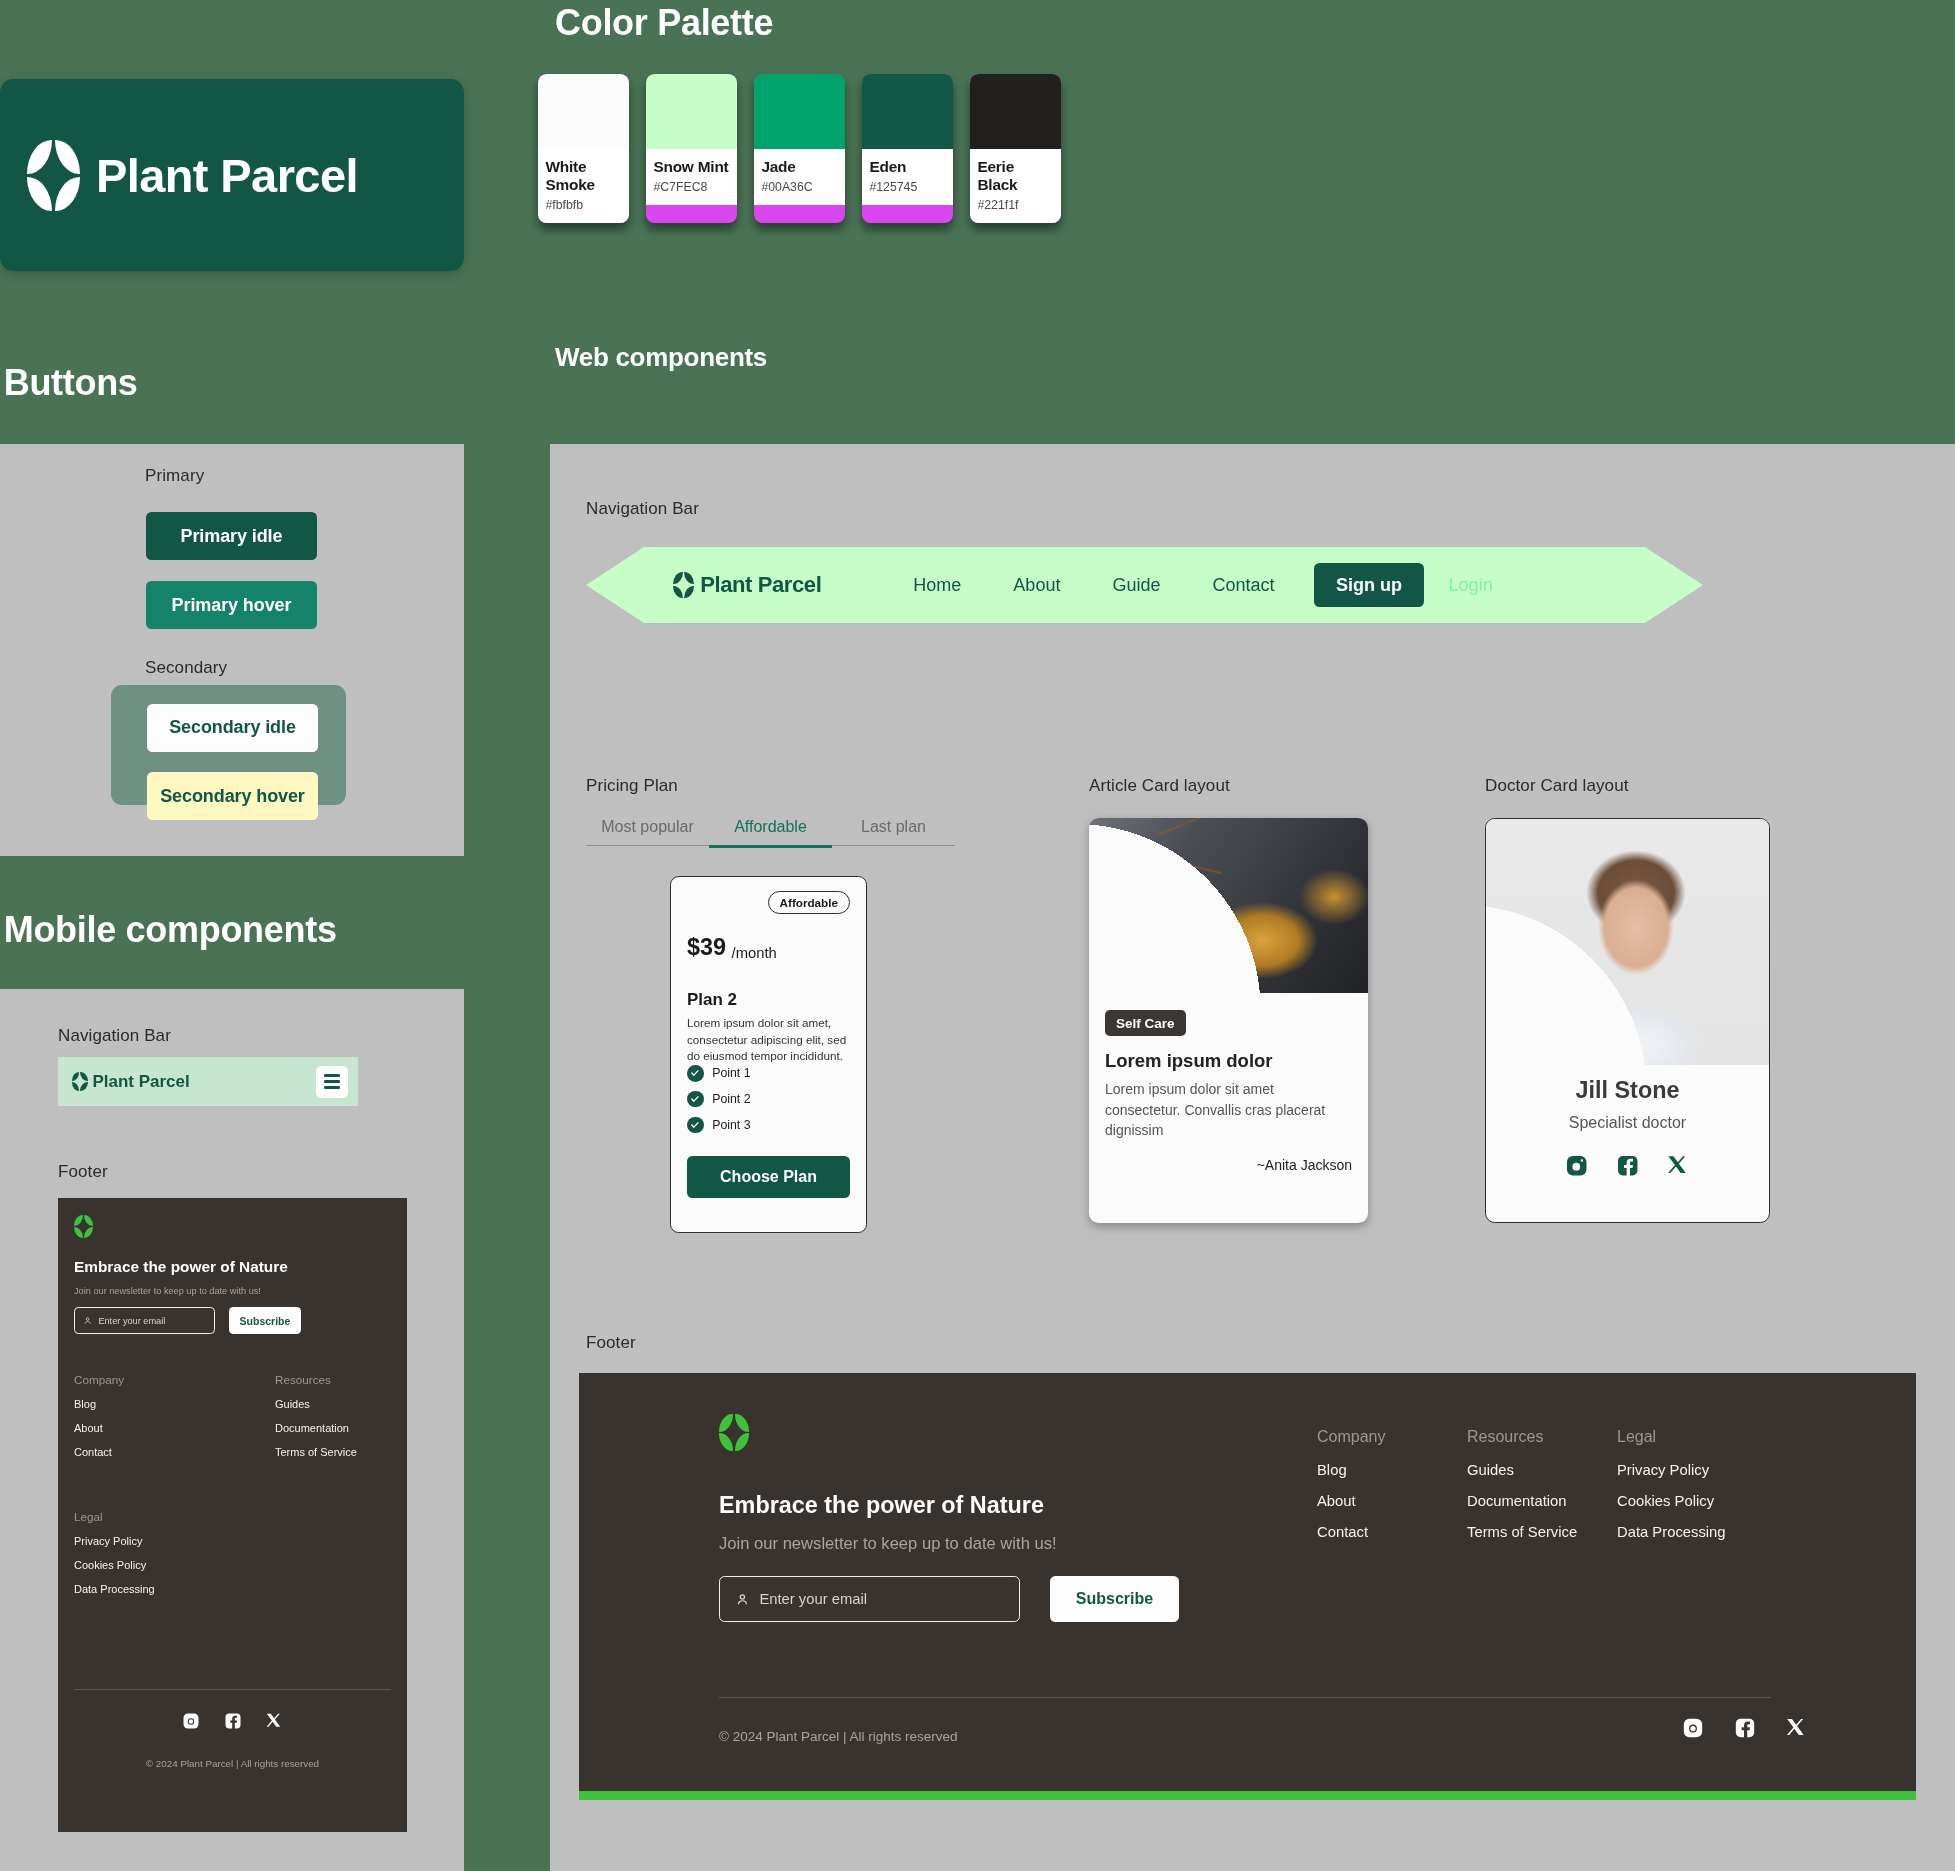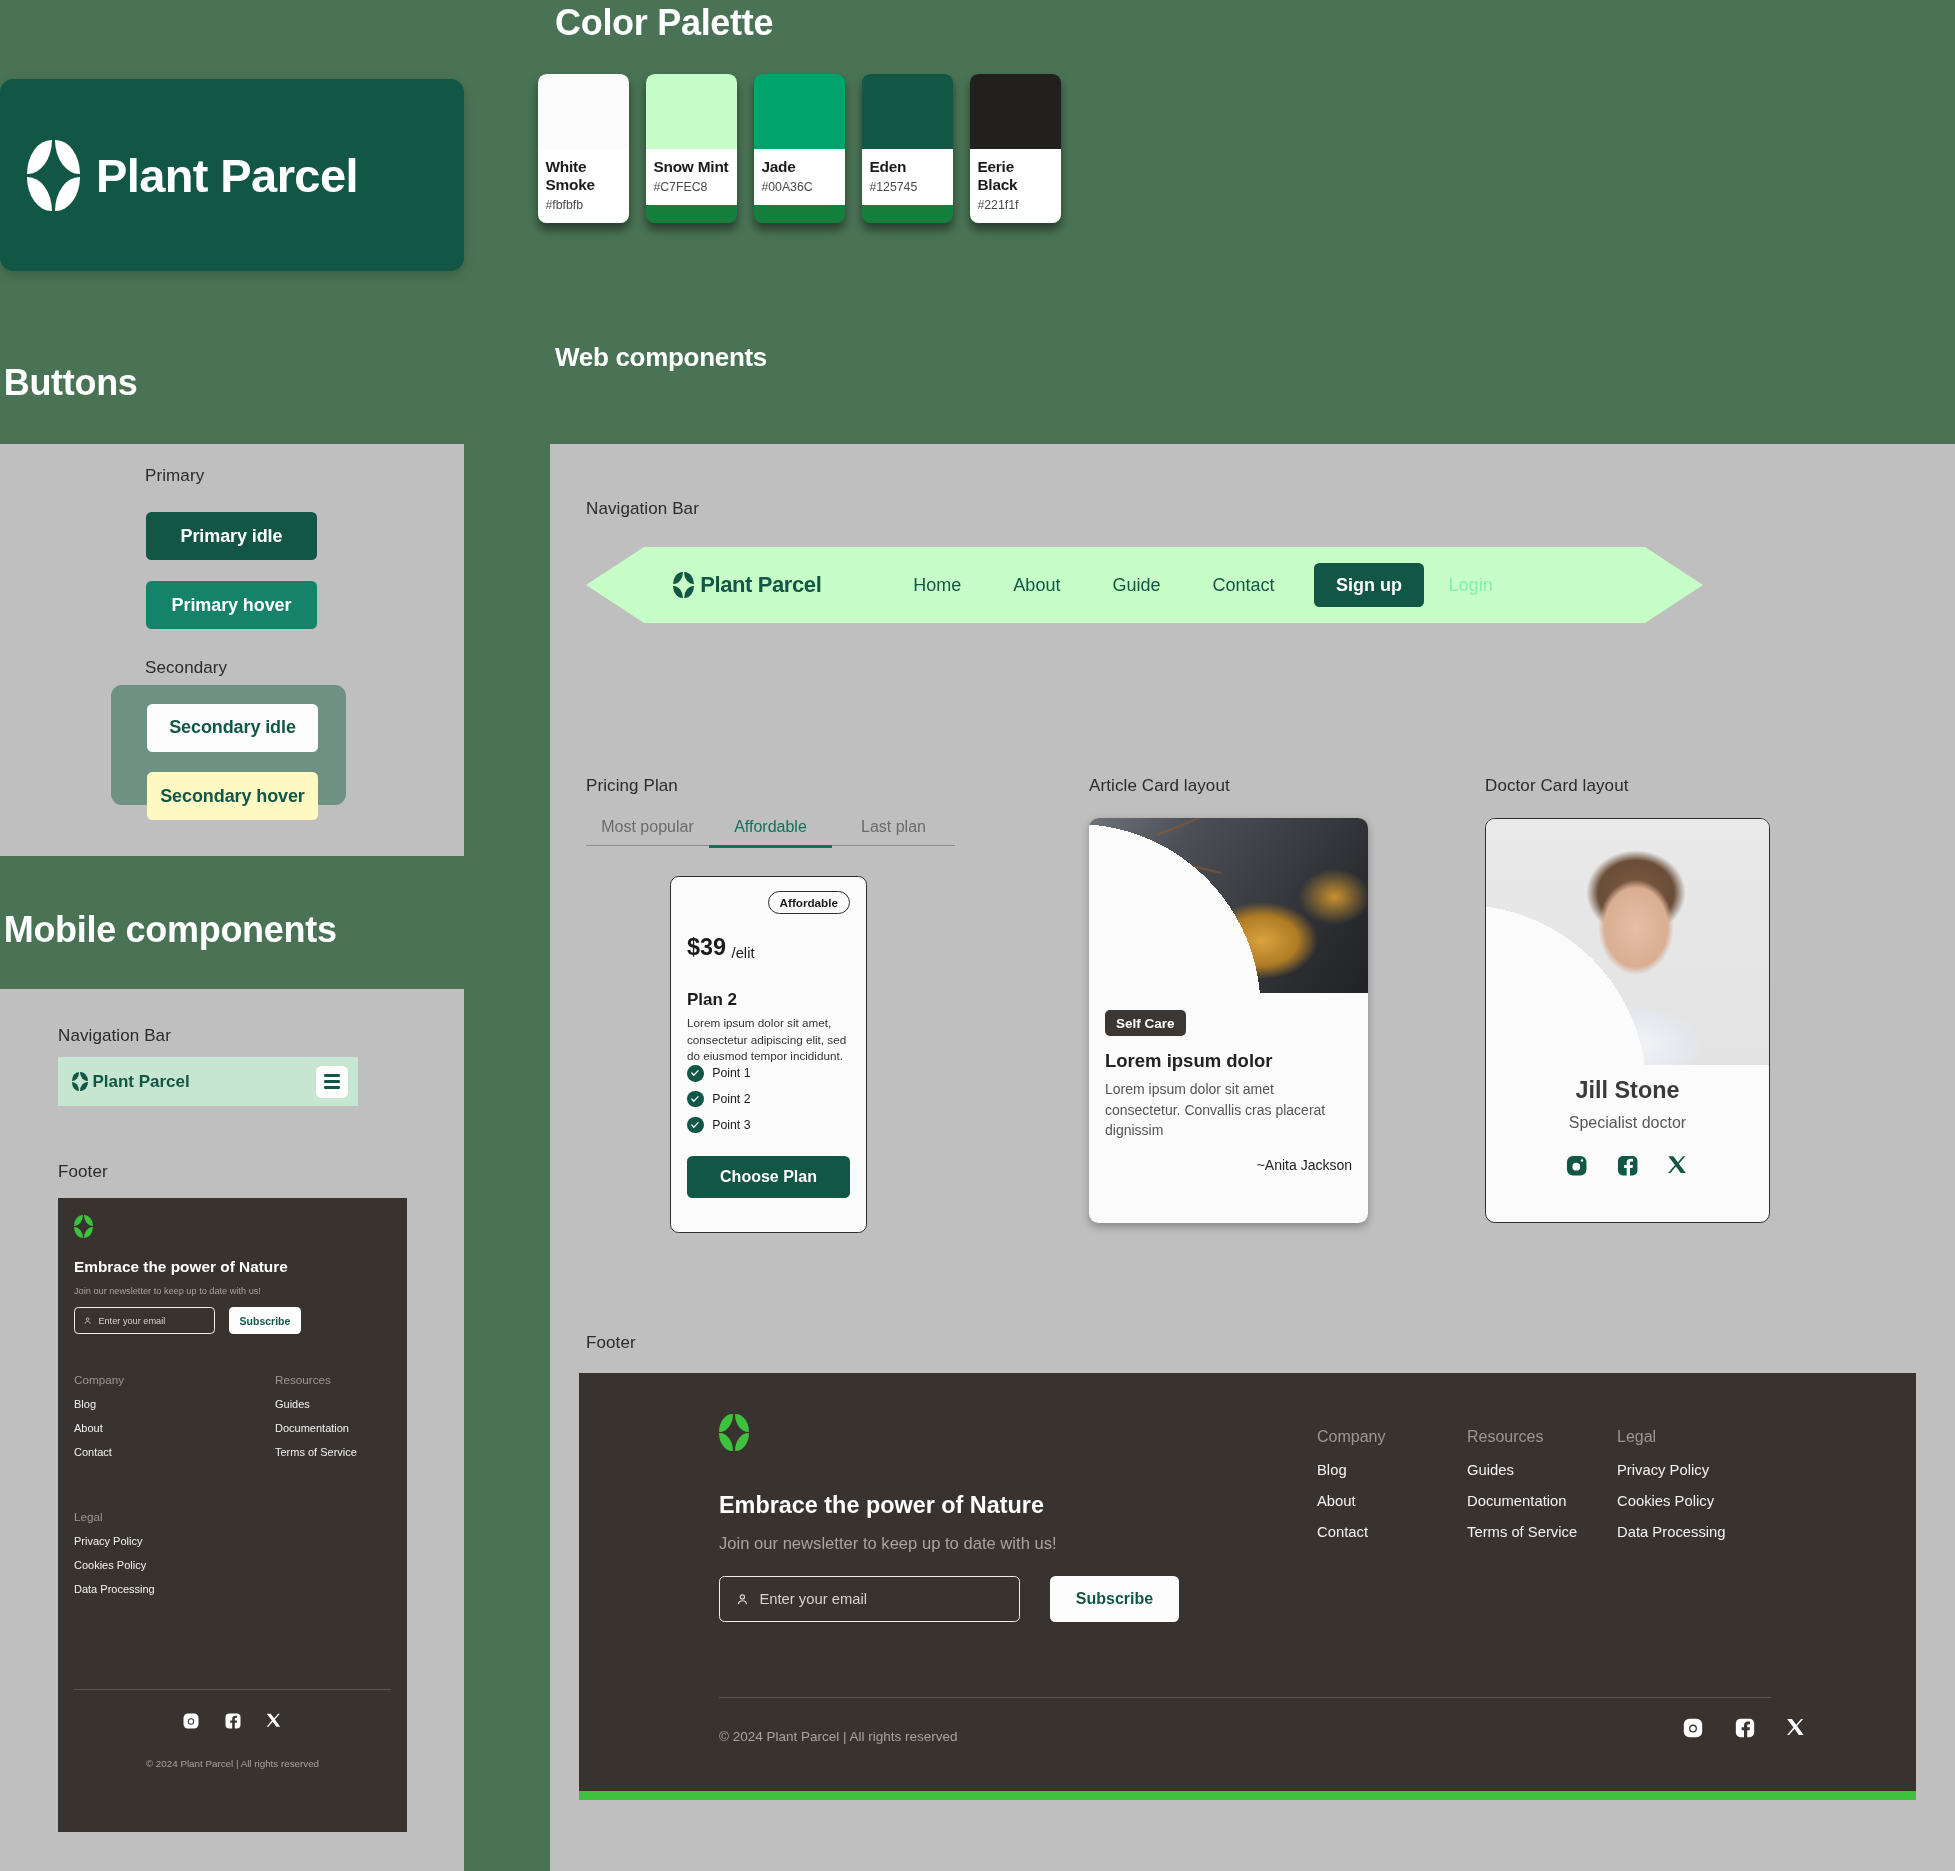--- a/index.html
+++ b/index.html
@@ -51,21 +51,21 @@
   #logo-mark i { width: 24.6px; height: 34px; }
   #logo-card .brand-text {
     color: #ffffff; font-size: 47px; font-weight: 700;
     letter-spacing: -0.6px; margin-left: 16px;
   }
 
   
   #palette { position: absolute; left: 538px; top: 74px; display: flex; gap: 17px; }
   .sw {
     width: 91px; border-radius: 8.6px; overflow: hidden;
-    background: #15803d;
+    background: #d946ef;
     box-shadow: 0 6.2px 9.8px rgba(0,0,0,.45);
   }
   .sw-color { height: 75px; width: 100%; display: block; }
   .sw-body { padding: 8.6px 6.2px 11px 7.4px; background: #fff; }
   .sw-name { font-size: 15.4px; font-weight: 700; color: #1b1b1b; letter-spacing: -0.2px; }
   .sw-hex  { font-size: 12.3px; color: #4a4a4a; margin-top: 4.9px; }
 
   
   .panel { position: absolute; background: #bfbfbf; }
   #panel-buttons { left: 0px;   top: 444px;  width: 464px;  height: 412px; }
@@ -505,21 +505,21 @@
 
   <div id="pricing-tabs">
     <div class="tab">Most popular</div>
     <div class="tab active">Affordable</div>
     <div class="tab">Last plan</div>
   </div>
   <div id="price-card">
     <span id="price-badge">Affordable</span>
     <div id="price-row">
       <span id="price-amt">$39</span>
-      <span id="price-per">/elit</span>
+      <span id="price-per">/month</span>
     </div>
     <div id="plan-name">Plan 2</div>
     <div id="plan-desc">Lorem ipsum dolor sit amet, consectetur adipiscing elit, sed do eiusmod tempor incididunt.</div>
     <div class="pt-list">
       <div class="pt">
         <span class="chk">
           <svg viewBox="0 0 24 24" fill="none" stroke="#ffffff" stroke-width="3.4" stroke-linecap="round" stroke-linejoin="round">
               <path d="M4.5 12.5l5 5 10-10.5"></path>
             </svg>
         </span>

